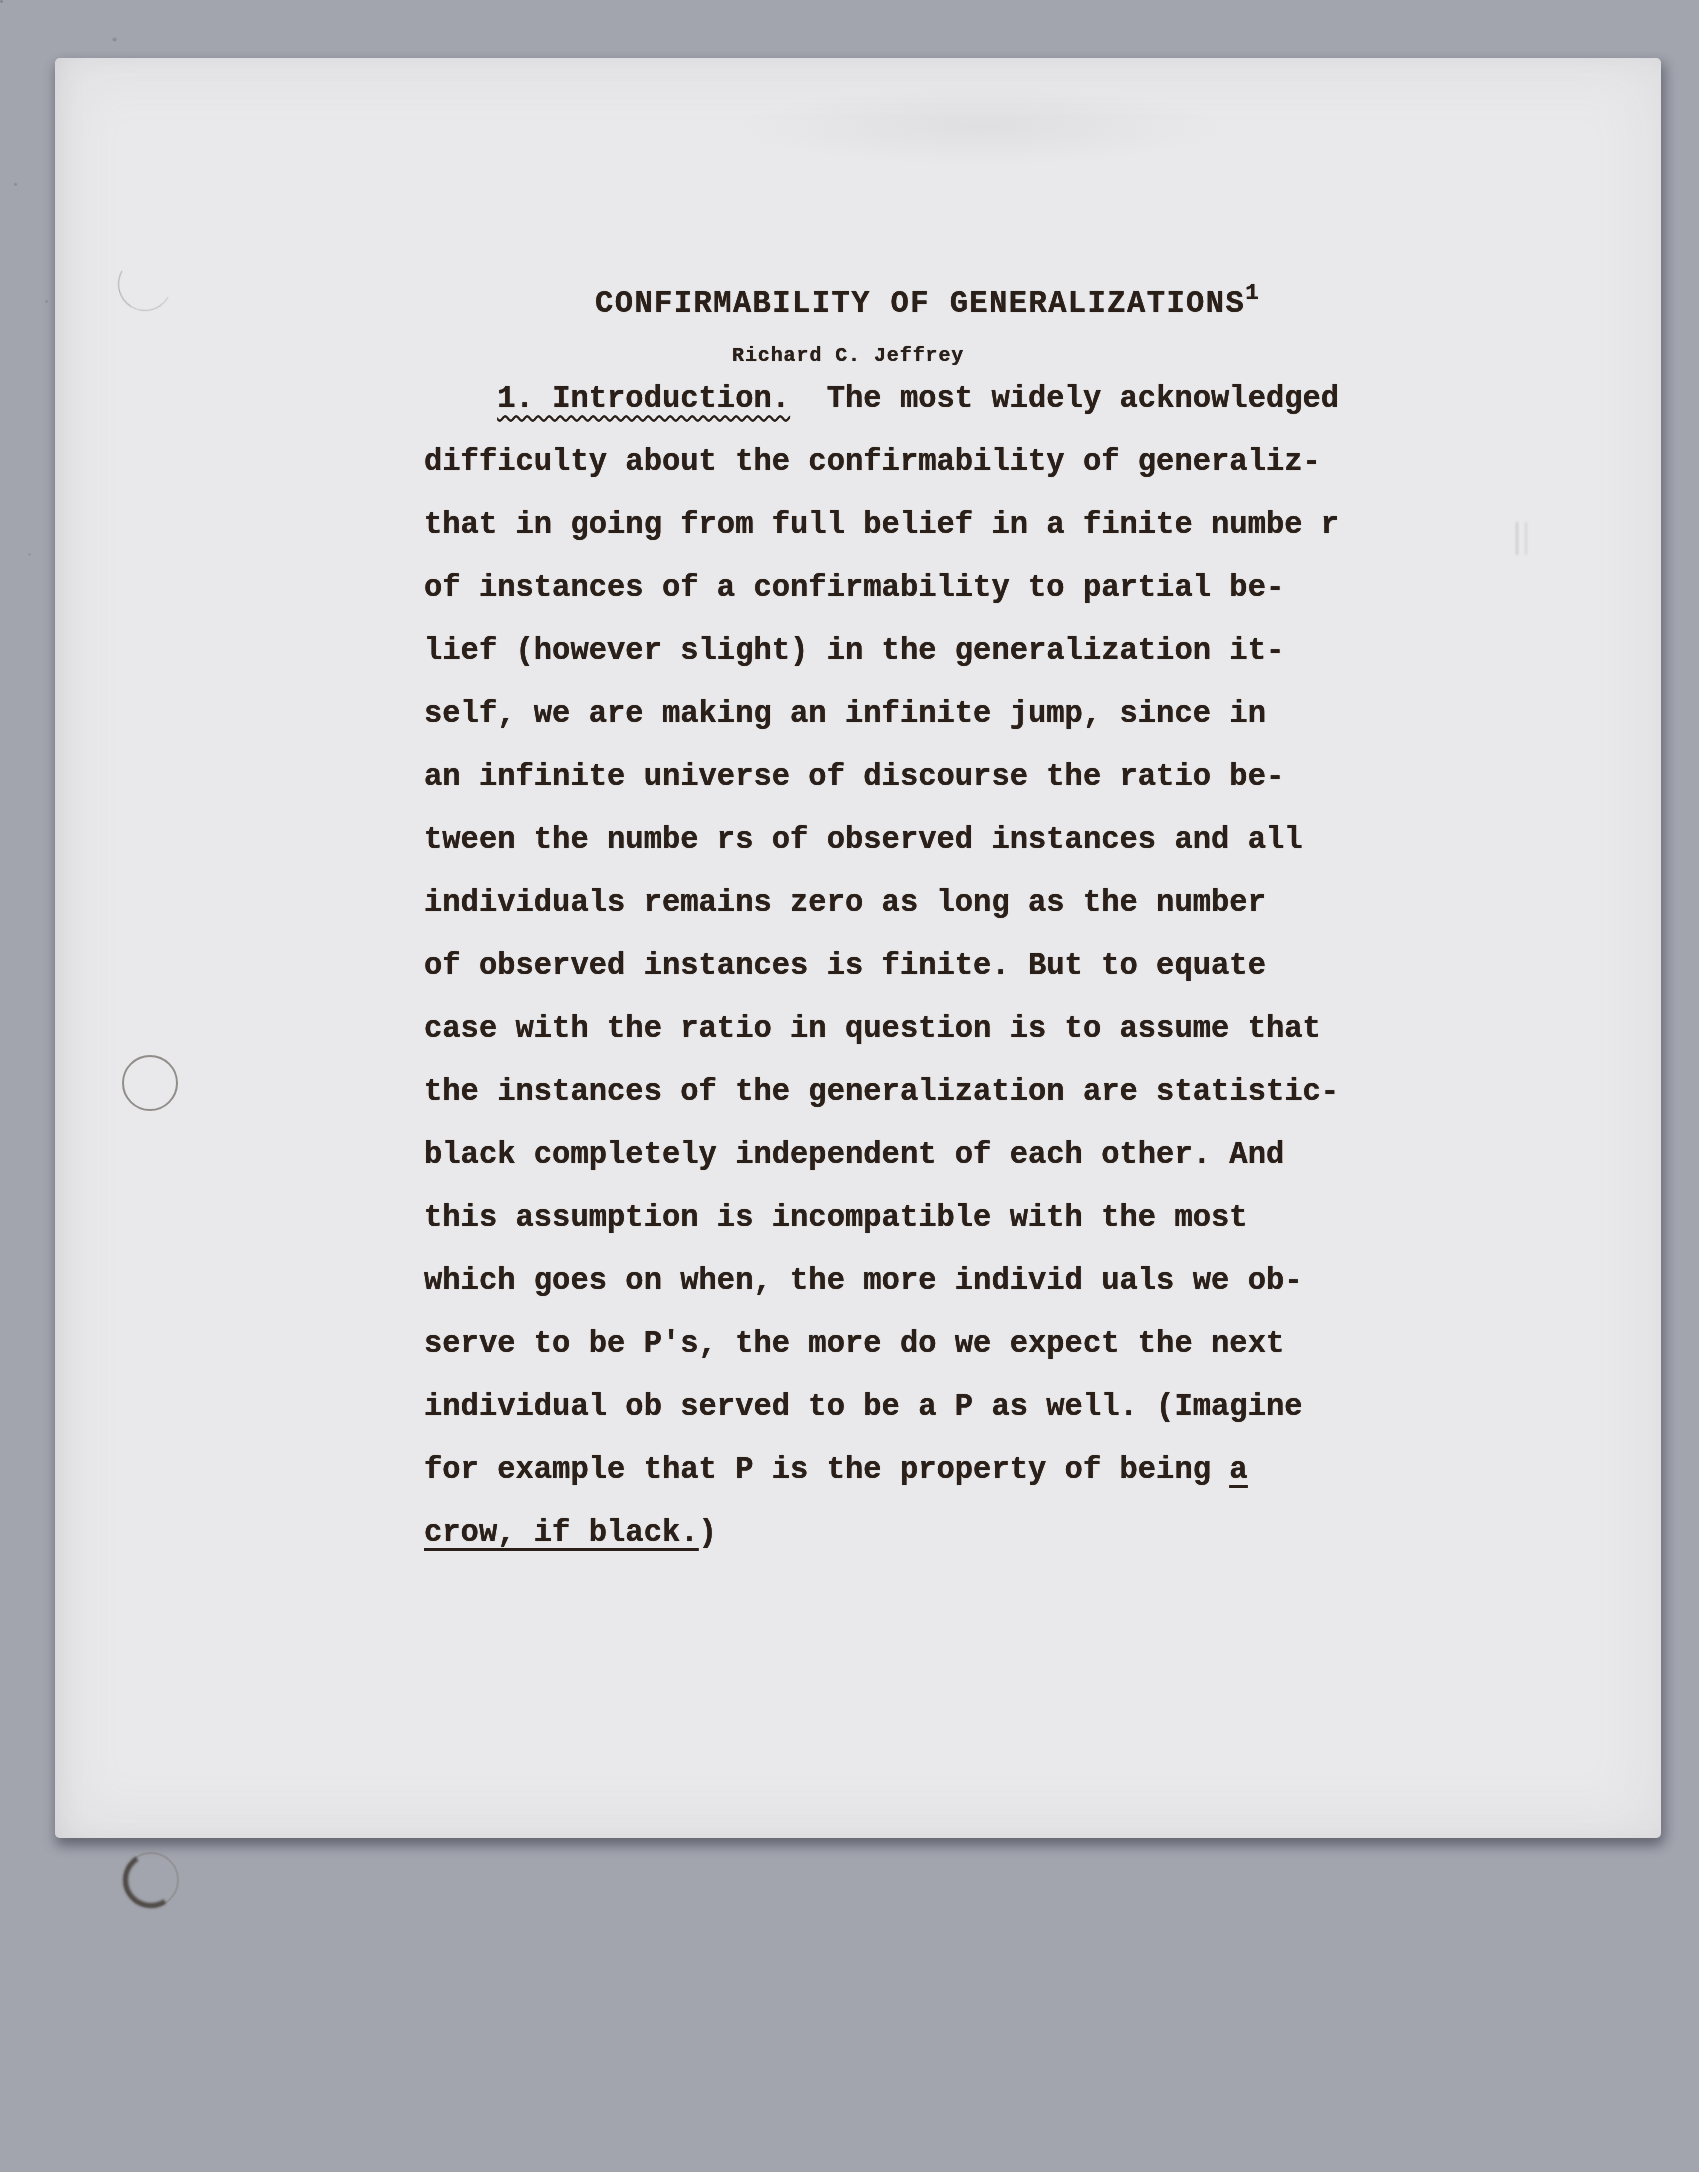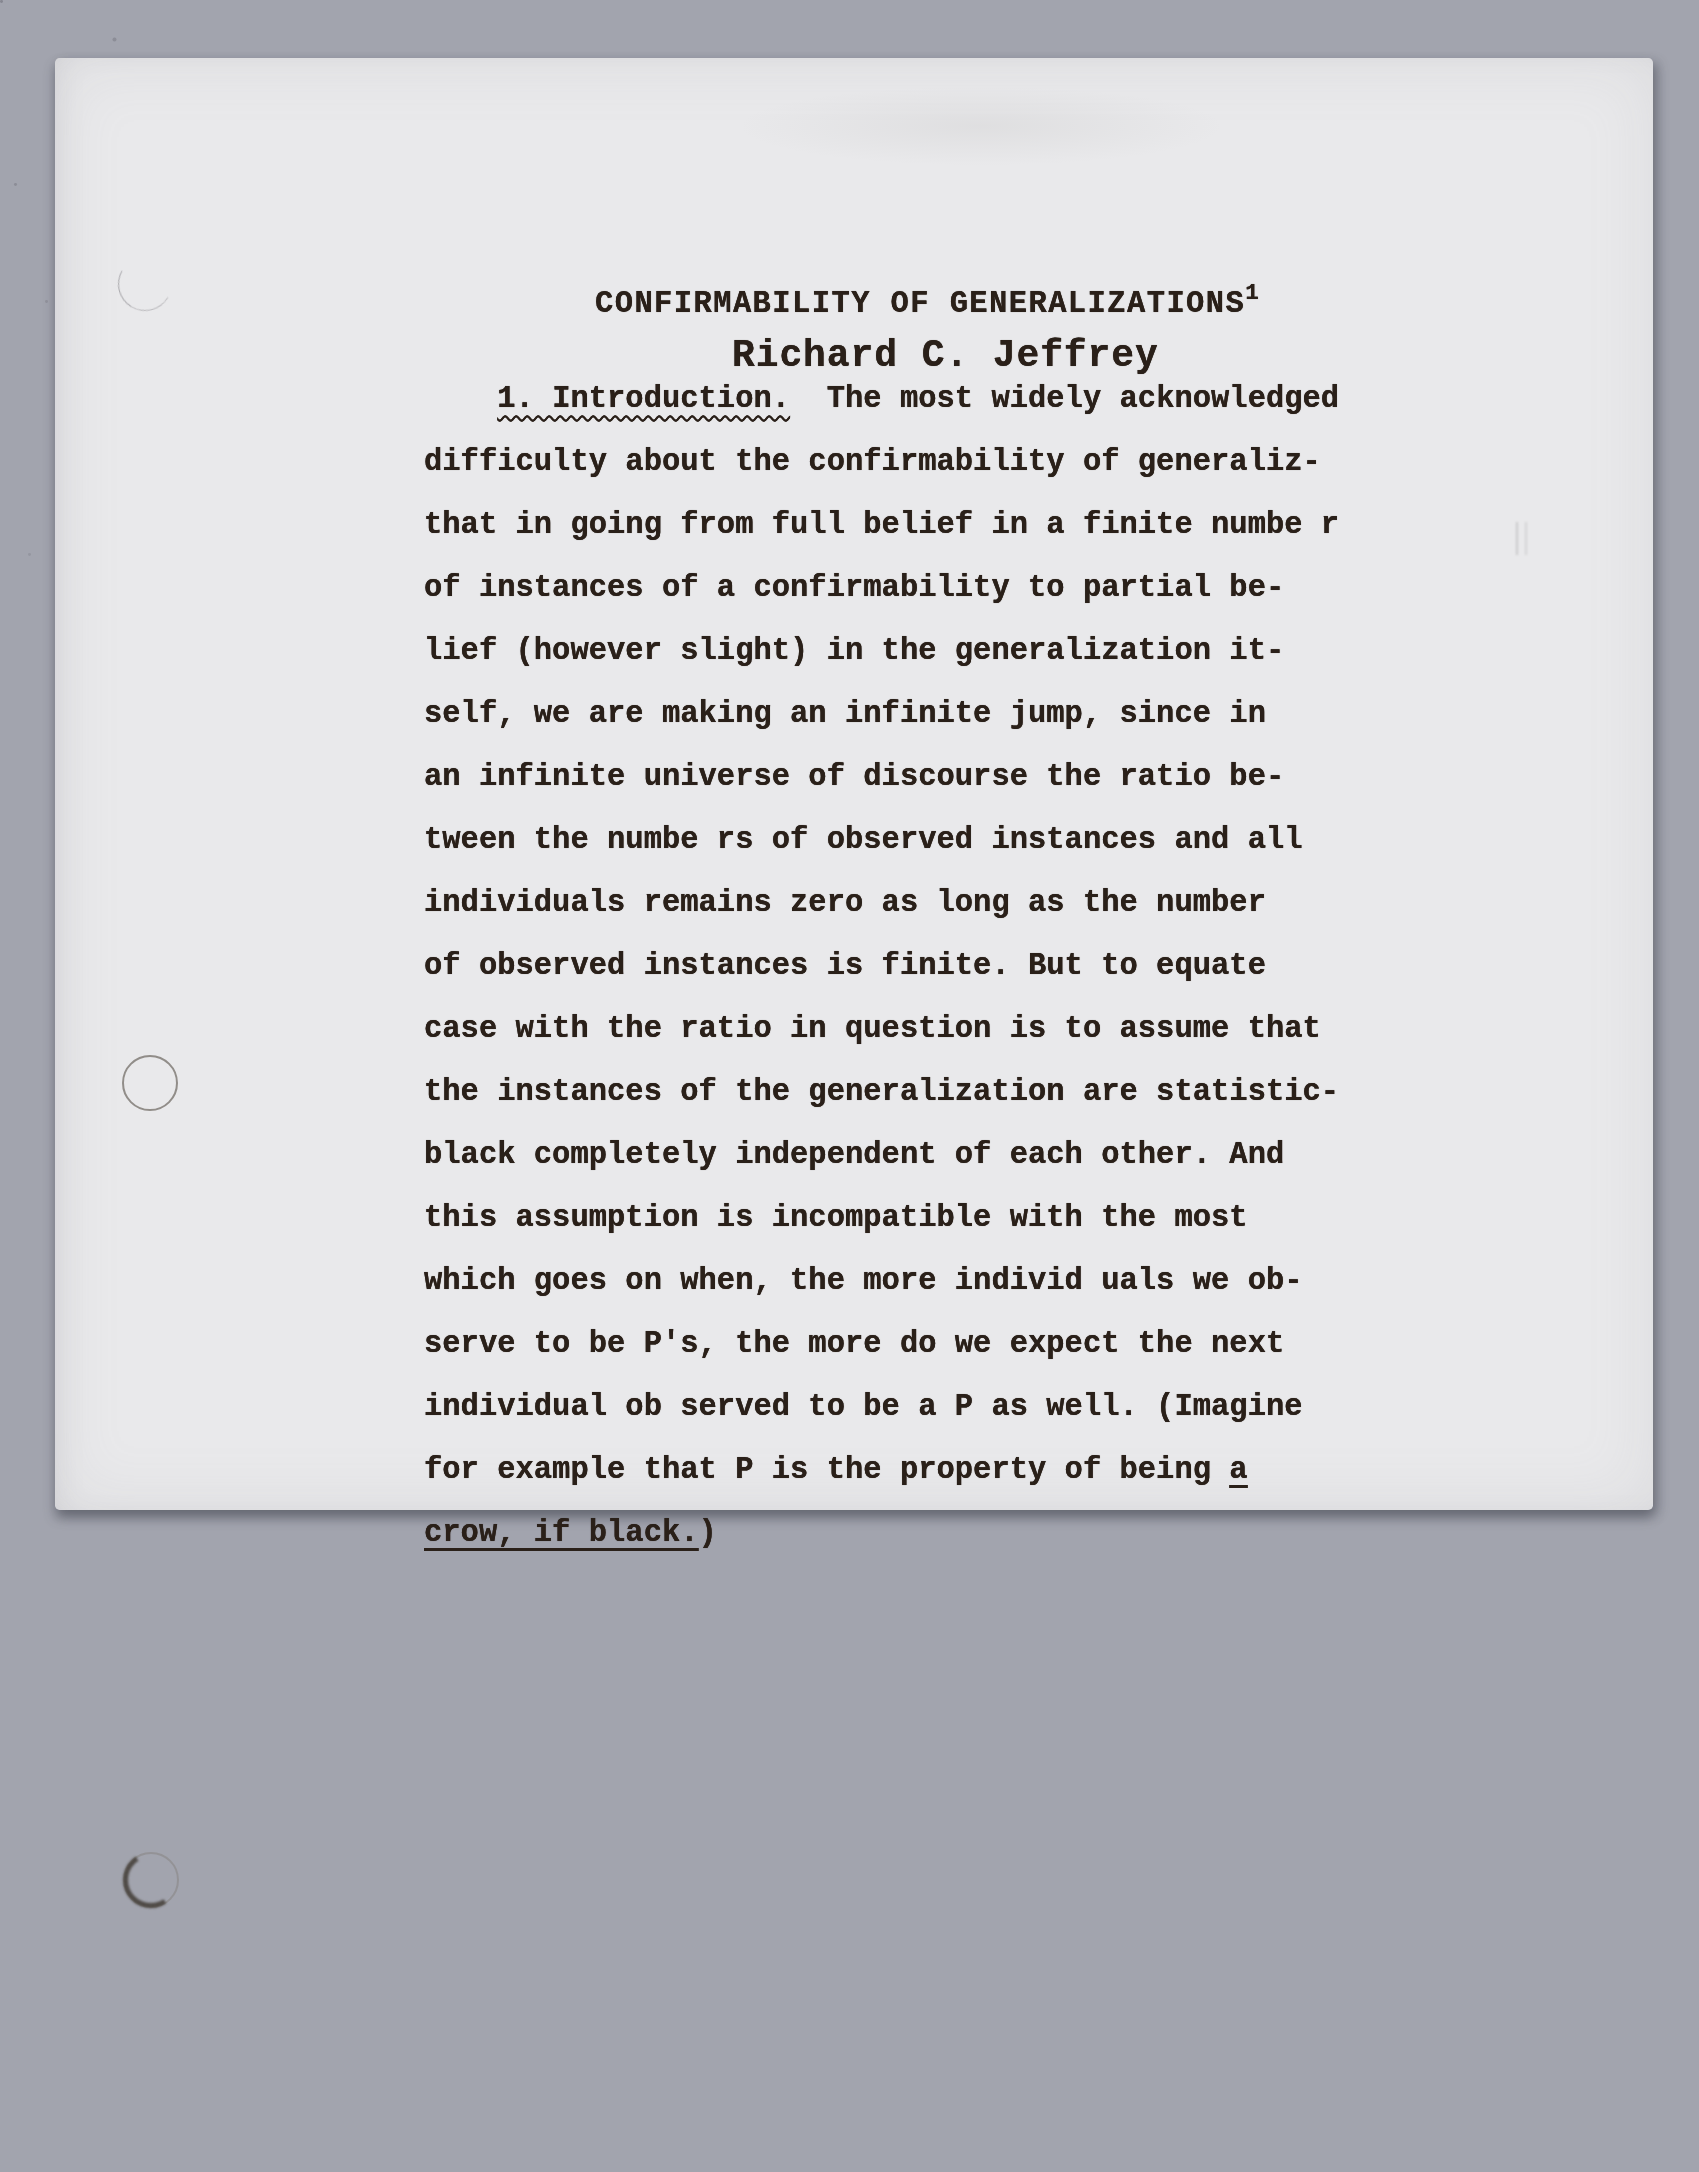--- a/index.html
+++ b/index.html
@@ -16,24 +16,24 @@
   .specks{position:absolute;left:0;top:0;width:2.8px;height:2.8px;border-radius:50%;
     background:rgba(90,90,100,0.40);
     box-shadow:
       113px 38px 0 0.5px rgba(90,90,100,0.30),
       145px 117px 0 0 rgba(90,90,100,0.28),
       70px 202px 0 0.5px rgba(90,90,100,0.30),
       14px 183px 0 0 rgba(90,90,100,0.30),
       45px 300px 0 0 rgba(90,90,100,0.22),
       28px 553px 0 0 rgba(90,90,100,0.18);}
 
-  .page{position:absolute;left:55px;top:58px;width:1598px;height:1452px;
+  .page{position:absolute;left:55px;top:58px;width:1598px;height:1780px;
     background:var(--paper);border-radius:4.7px;
     box-shadow:0 7.5px 12.2px rgba(62,64,76,0.45), 5.6px 4.7px 10.3px rgba(62,64,76,0.28),
-      inset 0 0 66px rgba(148,148,156,0.16), inset 13px 0 33px -19px rgba(130,130,140,0.25);}
+      inset 0 0 66px rgba(148,148,156,0.16), inset 13px 0 33px -19px rgba(130,130,140,0.25);padding-left:8px;}
 
   
   .smudge{position:absolute;left:680px;top:28px;width:492px;height:80px;
     background:radial-gradient(ellipse at 50% 50%, rgba(135,133,130,0.10), transparent 70%);}
 
   .mark-right{position:absolute;left:1461px;top:464px;width:6.6px;height:33px;
     border-left:2.3px solid rgba(150,148,150,0.35);border-right:2.3px solid rgba(150,148,150,0.25);
     filter:blur(0.9px);}
 
   
@@ -47,21 +47,21 @@
     border-left-color:rgba(58,52,44,0.80);border-bottom-color:rgba(58,52,44,0.80);
     transform:rotate(12deg);filter:blur(1.2px);}
 
   
   .type{color:var(--ink);font-weight:700;
     text-shadow:0 0 0.9px rgba(42,32,25,0.55), 0 0 0.5px rgba(42,32,25,0.85);}
   .title{position:absolute;left:540px;top:220px;margin:0;
     font-size:30.5px;line-height:30.5px;letter-spacing:1.4px;white-space:pre;font-weight:700;}
   .title sup{font-size:22.5px;vertical-align:13px;letter-spacing:0;}
   .author{position:absolute;left:677px;top:283px;
-    font-size:38px;line-height:30.5px;letter-spacing:0.9px;white-space:pre;}
+    font-size:20px;line-height:30.5px;letter-spacing:0.9px;white-space:pre;}
   .body-text{position:absolute;left:369px;top:310px;font-size:30.5px;line-height:63px;}
   .line{white-space:pre;}
   .u-wavy{text-decoration-line:underline;text-decoration-style:wavy;
     text-decoration-thickness:2.3px;text-underline-offset:8.4px;}
   .u-solid{text-decoration-line:underline;text-decoration-style:solid;
     text-decoration-thickness:2.8px;text-underline-offset:6.6px;}
 </style>
 </head>
 <body>
 

